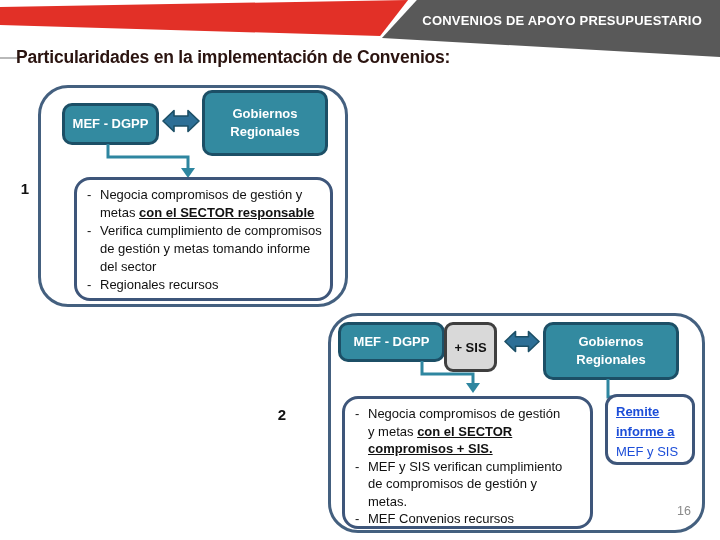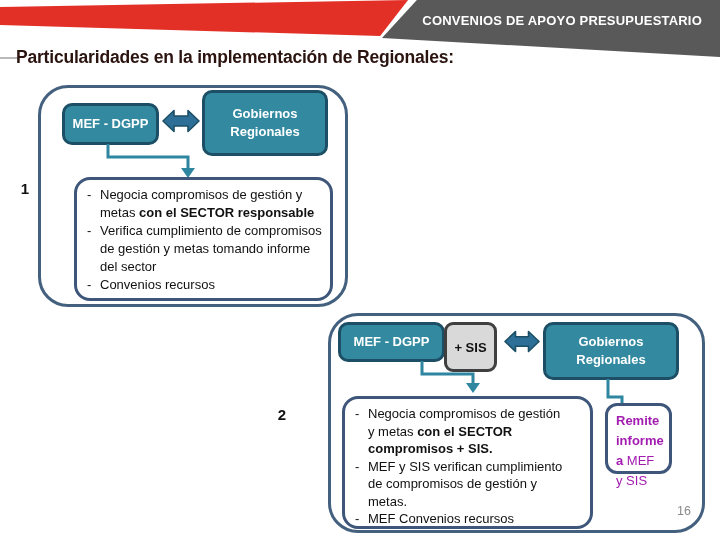--- a/index.html
+++ b/index.html
@@ -89,26 +89,26 @@
     border:3px solid var(--box-border);
     border-radius:16px;
     font-size:13px;color:#111;
     padding:6px 8px 6px 10px;
   }
   .tb-1{left:74px;top:177px;width:259px;height:124px;line-height:18px;}
   .tb-2{left:342px;top:396px;width:251px;height:133px;line-height:17.5px;padding-right:24px;}
   .bullet{display:flex;gap:5px;}
   .bullet .dash{flex:0 0 8px;}
   .bullet .btext{flex:1;}
-  .bold-seg{font-weight:700;}
+  .bold-seg{font-weight:700;text-decoration:underline;}
 
   .remite-box{
-    left:605px;top:403px;width:67px;height:71px;
+    left:605px;top:394px;width:90px;height:71px;
     background:#ffffff;border:3px solid var(--box-border);border-radius:12px;
-    font-size:13px;line-height:20px;color:#a21caf;
+    font-size:13px;line-height:20px;color:#1d4ed8;
     padding:5px 6px 5px 8px;
   }
 
   
   .num-label{
     font-size:15px;font-weight:700;color:#111;width:24px;text-align:center;
   }
   .label-1{left:13px;top:180px;}
   .label-2{left:270px;top:406px;}
   .page-number{
@@ -118,21 +118,21 @@
   svg{display:block;overflow:visible;}
 </style>
 </head>
 <body>
 
 <div class="abs red-banner"></div>
 <div class="abs gray-banner">
   <div class="banner-title">CONVENIOS DE APOYO PRESUPUESTARIO</div>
 </div>
 <div class="abs edge-line"></div>
-<div class="abs page-heading">Particularidades en la implementación de Regionales:</div>
+<div class="abs page-heading">Particularidades en la implementación de Convenios:</div>
 
 <div class="abs num-label label-1">1</div>
 <div class="abs group-container container-1"></div>
 
 <div class="abs teal-box mef-1">MEF - DGPP</div>
 
 <svg class="abs" style="left:162px;top:107px;" width="38" height="28" viewBox="0 0 38 28">
   <path d="M1 14 L12 3.5 L12 9 L26 9 L26 3.5 L37 14 L26 24.5 L26 19 L12 19 L12 24.5 Z" fill="var(--arrow-fill)" stroke="var(--teal-border)" stroke-width="1.6" stroke-linejoin="round"></path>
 </svg>
 
@@ -147,21 +147,21 @@
   <div class="bullet">
     <span class="dash">-</span>
     <div class="btext"><span>Negocia compromisos de gestión y metas </span><span class="bold-seg">con el SECTOR responsable</span></div>
   </div>
   <div class="bullet">
     <span class="dash">-</span>
     <div class="btext"><span>Verifica cumplimiento de compromisos de gestión y metas tomando informe del sector</span></div>
   </div>
   <div class="bullet">
     <span class="dash">-</span>
-    <div class="btext"><span>Convenios recursos</span></div>
+    <div class="btext"><span>Regionales recursos</span></div>
   </div>
 </div>
 
 <div class="abs num-label label-2">2</div>
 <div class="abs group-container container-2"></div>
 
 <div class="abs teal-box mef-2">MEF - DGPP</div>
 <div class="abs sis-box">+ SIS</div>
 
 <svg class="abs" style="left:504px;top:328px;" width="36" height="27" viewBox="0 0 36 27">

